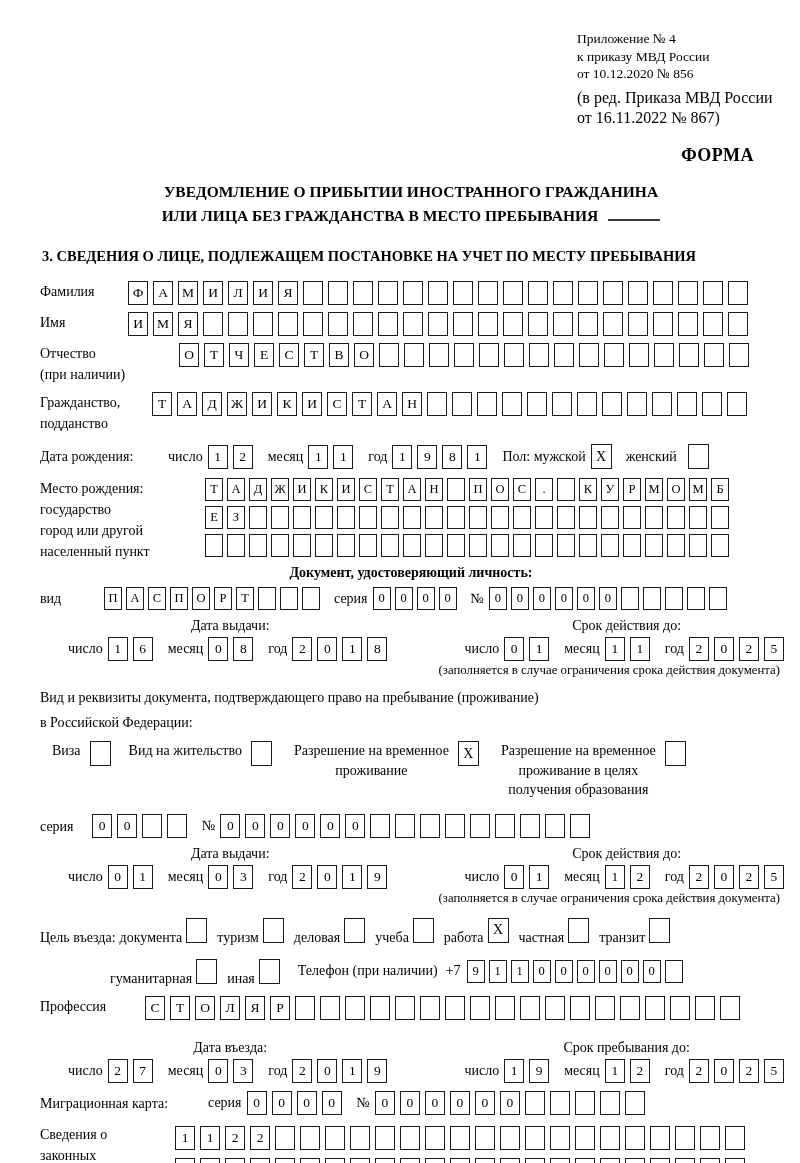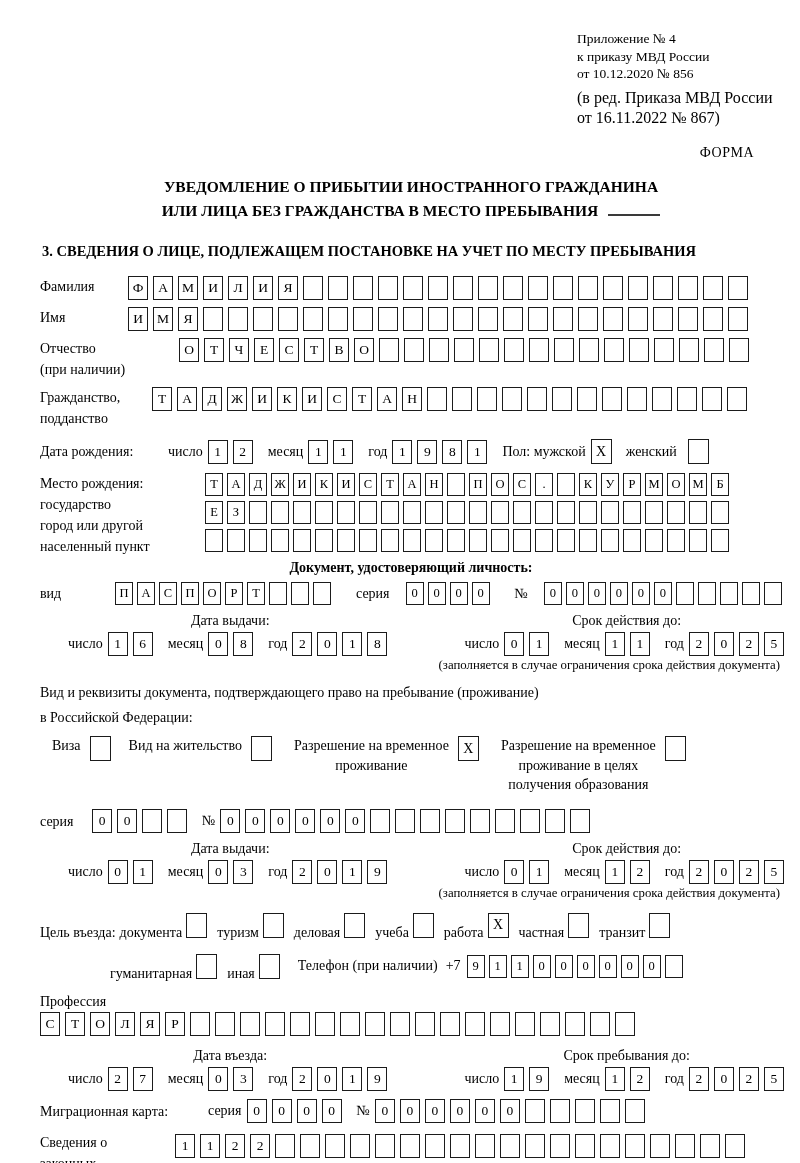--- a/index.html
+++ b/index.html
@@ -7,21 +7,21 @@
     width:800px;height:1163px;box-sizing:border-box;
     padding:30px 18px 10px 40px;
     font-family:"Liberation Serif",serif;color:#000;font-size:14px;
     background:#fff;overflow:hidden;position:relative;
   }
   
   .hdr-wrap{display:flex;justify-content:flex-end;}
   .appendix{width:205px;line-height:1.3;font-size:13.5px;}
   .appendix .rev{font-size:16px;}
   .appendix .rev.first{margin-top:5px;}
-  .forma{text-align:right;font-weight:normal;font-size:14px;margin:16px 28px 0 0;letter-spacing:.5px;}
+  .forma{text-align:right;font-weight:bold;font-size:18px;margin:16px 28px 0 0;letter-spacing:.5px;}
   
   .title{text-align:center;font-weight:bold;font-size:15.5px;line-height:1.55;margin-top:14px;}
   .uline{display:inline-block;width:52px;border-bottom:2px solid #3a3a3a;margin-left:10px;vertical-align:baseline;}
   .sec-head{font-weight:bold;font-size:14.5px;margin:20px 0 16px 2px;}
   
   .frow{display:flex;align-items:flex-start;margin-bottom:7px;}
   .lbl{flex:none;line-height:1.5;}
   .w88{width:88px;}
   .w139{width:139px;}
   .w112{width:112px;}
@@ -327,21 +327,21 @@
           <span class="cell"></span>
           <span class="cell"></span>
           <span class="cell"></span>
           <span class="cell"></span>
         </div>
     </div>
   </div>
 
   <div class="doc-head">Документ, удостоверяющий личность:</div>
 
-  <div class="frow" style="align-items:center;margin-bottom:8px;gap:11px;">
+  <div class="frow" style="align-items:center;margin-bottom:8px;">
     <span class="lbl" style="width:64px;">вид</span>
     <span class="boxrow sm">
         <span class="cell">П</span>
         <span class="cell">А</span>
         <span class="cell">С</span>
         <span class="cell">П</span>
         <span class="cell">О</span>
         <span class="cell">Р</span>
         <span class="cell">Т</span>
         <span class="cell"></span>
@@ -558,21 +558,21 @@
         <span class="cell">0</span>
         <span class="cell">0</span>
         <span class="cell">0</span>
         <span class="cell">0</span>
         <span class="cell">0</span>
         <span class="cell">0</span>
         <span class="cell"></span>
       </span>
   </div>
 
-  <div class="frow" style="margin-bottom:12px;flex-direction:column;">
+  <div class="frow" style="margin-bottom:20px;">
     <div class="lbl w105">Профессия</div>
     <div class="boxrow">
         <span class="cell">С</span>
         <span class="cell">Т</span>
         <span class="cell">О</span>
         <span class="cell">Л</span>
         <span class="cell">Я</span>
         <span class="cell">Р</span>
         <span class="cell"></span>
         <span class="cell"></span>

